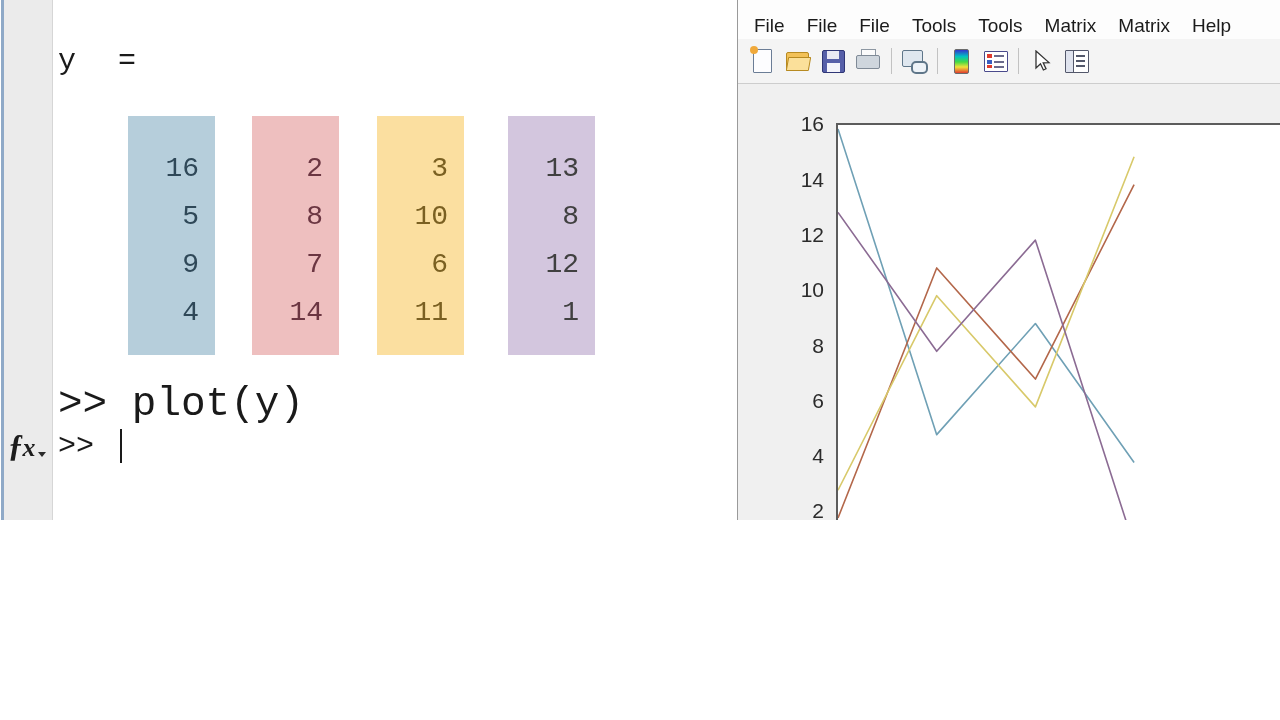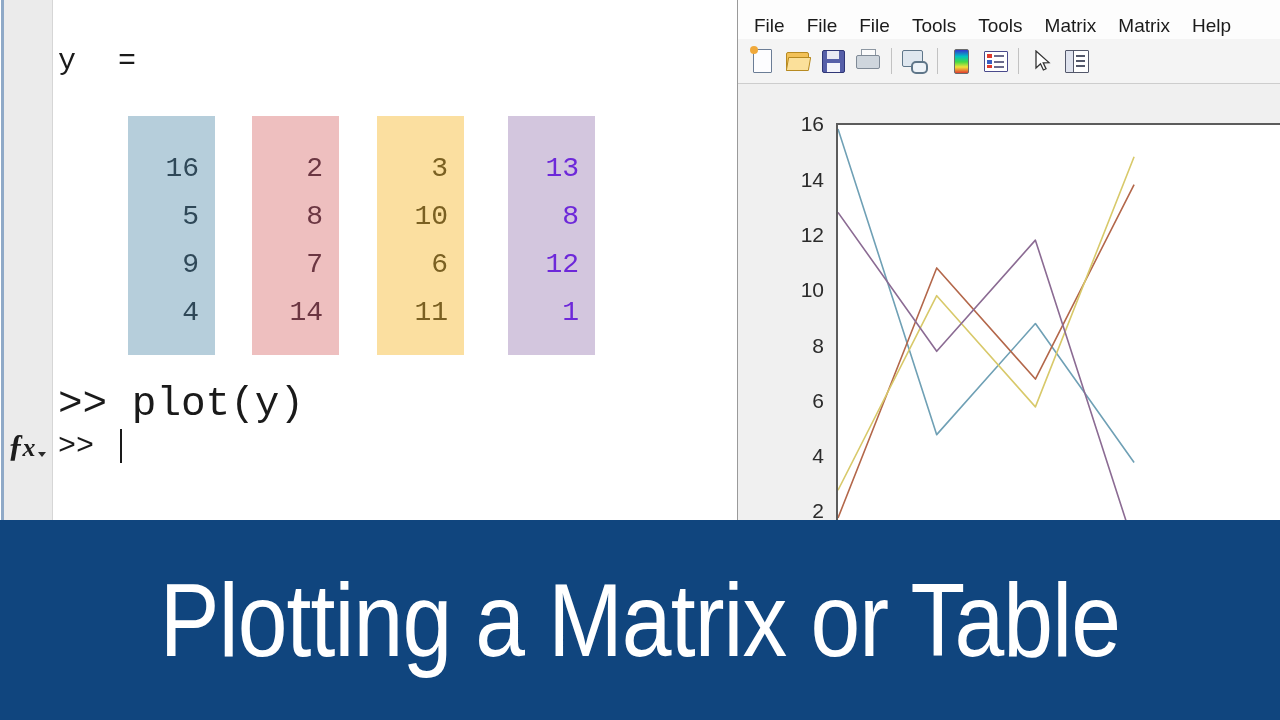--- a/index.html
+++ b/index.html
@@ -196,21 +196,21 @@
         <span class="cell">8</span>
         <span class="cell">7</span>
         <span class="cell">14</span>
       </div>
       <div class="mcol" style="left: 249px; background: rgb(251, 223, 160); color: rgb(122, 96, 34);">
         <span class="cell">3</span>
         <span class="cell">10</span>
         <span class="cell">6</span>
         <span class="cell">11</span>
       </div>
-      <div class="mcol" style="left: 380px; background: rgb(211, 198, 222); color: #6d28d9;">
+      <div class="mcol" style="left: 380px; background: rgb(211, 198, 222); color: #404040;">
         <span class="cell">13</span>
         <span class="cell">8</span>
         <span class="cell">12</span>
         <span class="cell">1</span>
       </div>
     </div>
 
     <div class="cmd-text plot-cmd">&gt;&gt; plot(y)</div>
     <div class="cmd-text prompt2">&gt;&gt;</div>
     <div class="caret-bar"></div>
@@ -304,17 +304,14 @@
 
   <div class="axes-box" style="background: rgb(255, 255, 255);">
     <svg id="plot-svg" width="444" height="397" viewBox="0 0 444 397">
         <path d="M0.00 4.00 L98.70 309.64 L197.40 198.50 L296.10 337.43" fill="none" stroke="#6FA0B5" stroke-width="1.6" stroke-linejoin="round"></path>
         <path d="M0.00 393.00 L98.70 142.93 L197.40 254.07 L296.10 59.57" fill="none" stroke="#B3674A" stroke-width="1.6" stroke-linejoin="round"></path>
         <path d="M0.00 365.21 L98.70 170.71 L197.40 281.86 L296.10 31.79" fill="none" stroke="#D8C96A" stroke-width="1.6" stroke-linejoin="round"></path>
         <path d="M0.00 87.36 L98.70 226.29 L197.40 115.14 L296.10 420.79" fill="none" stroke="#8B6B93" stroke-width="1.6" stroke-linejoin="round"></path>
       </svg>
   </div>
 
-  <div class="banner" style="background: rgb(16, 69, 126);">
-    <div class="banner-title" style="color: rgb(255, 255, 255);">Plotting a Matrix or Table</div>
-  </div>
 
 </div>
 
 </body></html>

